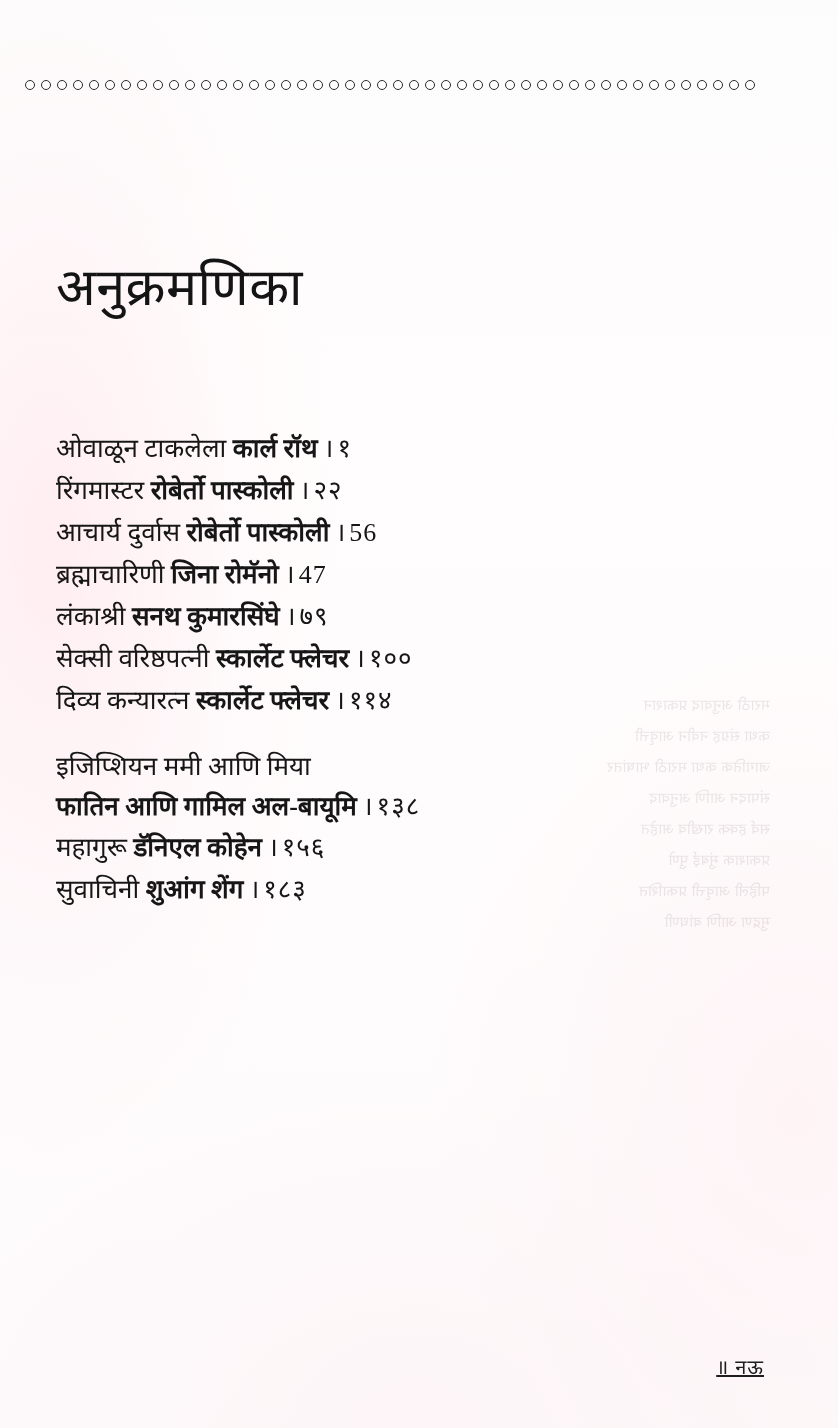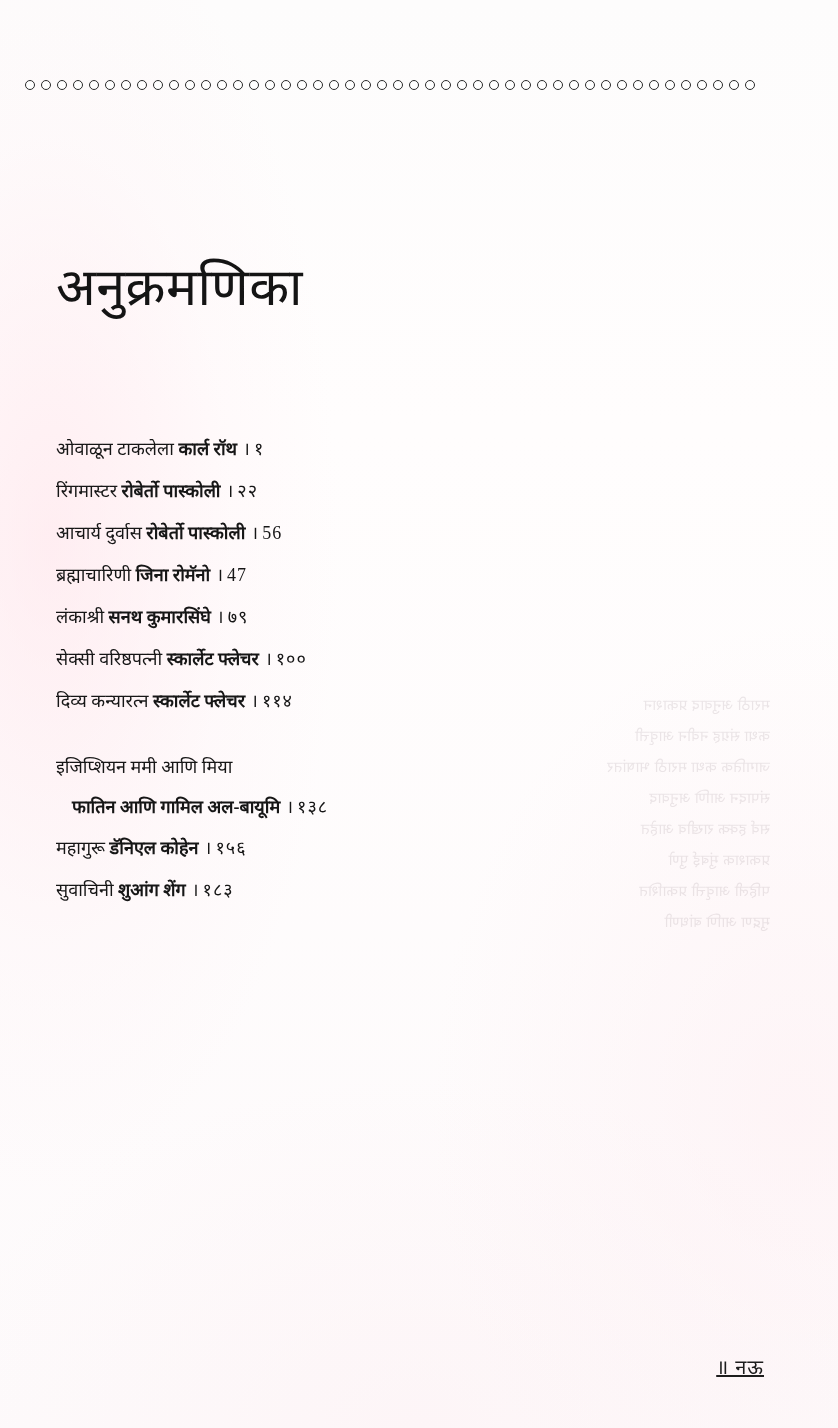--- a/index.html
+++ b/index.html
@@ -69,21 +69,21 @@
     color: #141414;
   }
 
   .toc {
     position: absolute;
     left: 56px;
     top: 428px;
     width: 660px;
   }
   .toc-entry {
-    font-size: 18px;
+    font-size: 26px;
     line-height: 42px;
     white-space: nowrap;
     color: #161616;
   }
   .toc-entry .t {
     font-weight: 400;
   }
   .toc-entry .a {
     font-weight: 700;
   }
@@ -93,21 +93,21 @@
   }
   .toc-entry .pg {
     font-weight: 400;
     letter-spacing: 1px;
   }
   .toc-entry.two-line {
     line-height: 40px;
     margin-top: 8px;
   }
   .toc-entry.two-line .line1 { display: block; margin-top: 25px; }
-  .toc-entry.two-line .line2 { display: block; margin-left: 16px; }
+  .toc-entry.two-line .line2 { display: block; }
 
   .folio {
     position: absolute;
     right: 74px;
     bottom: 48px;
     font-size: 20px;
     letter-spacing: 1px;
     color: #1d1d1d;
     text-decoration: underline;
   }

